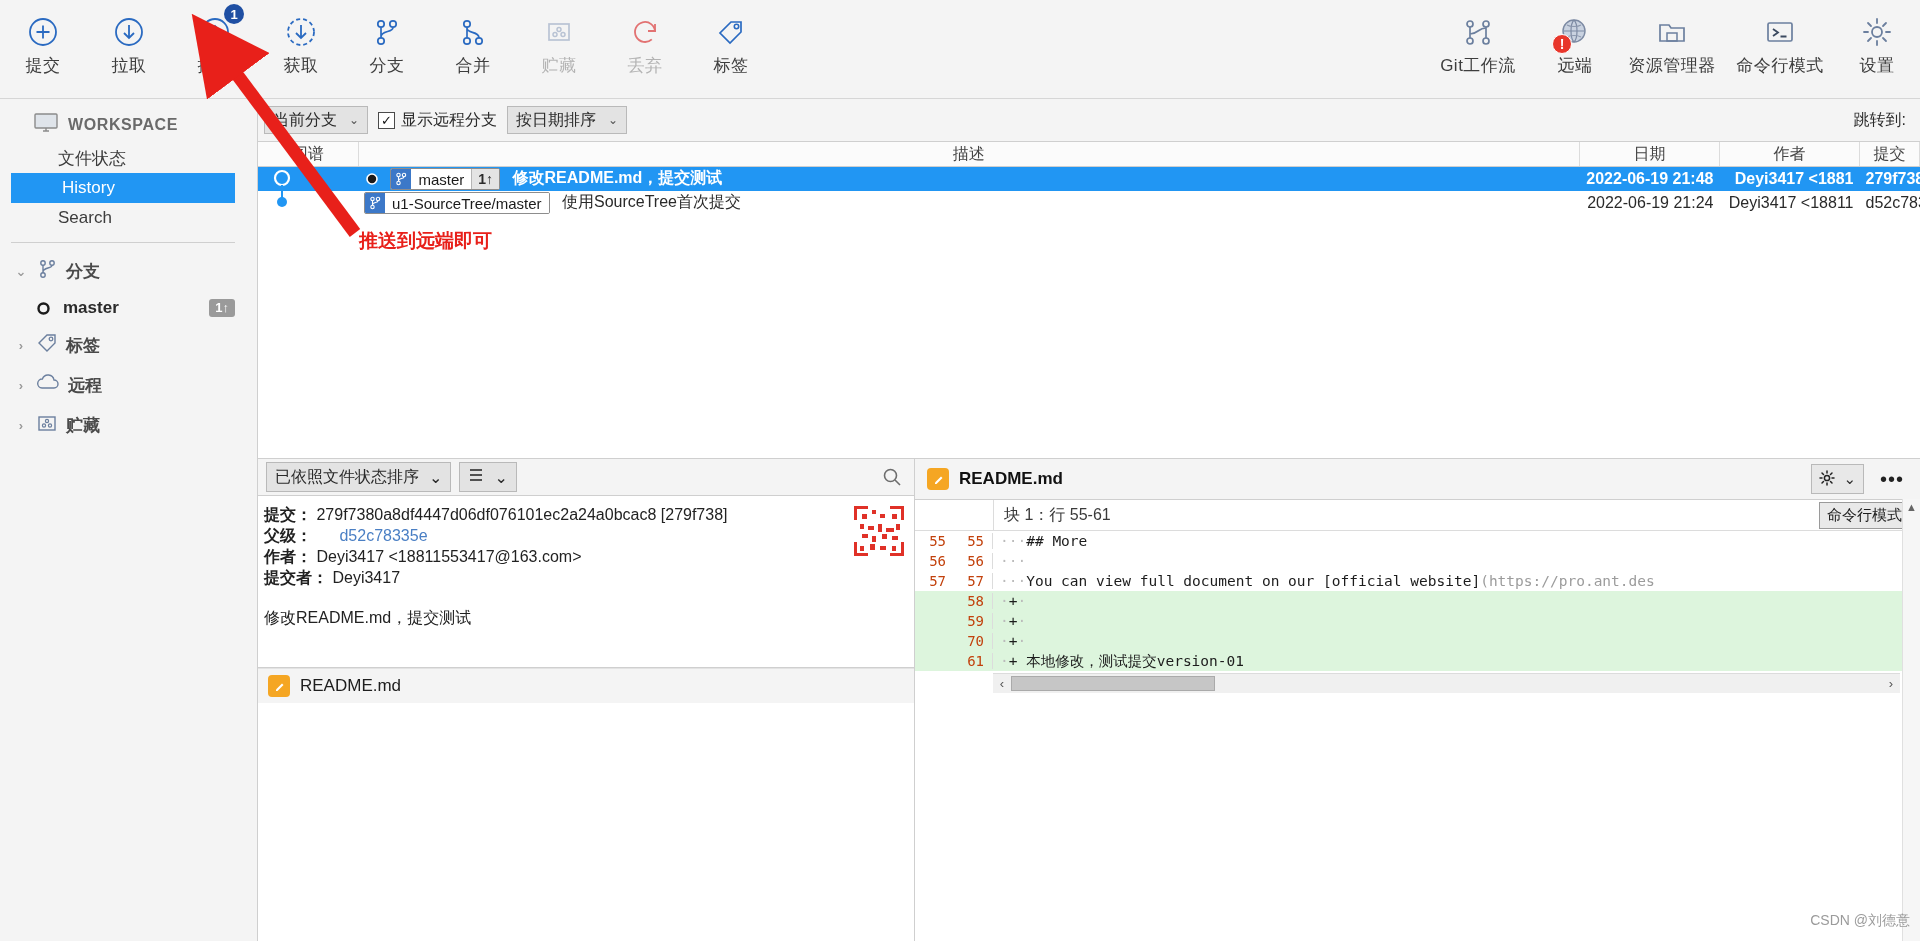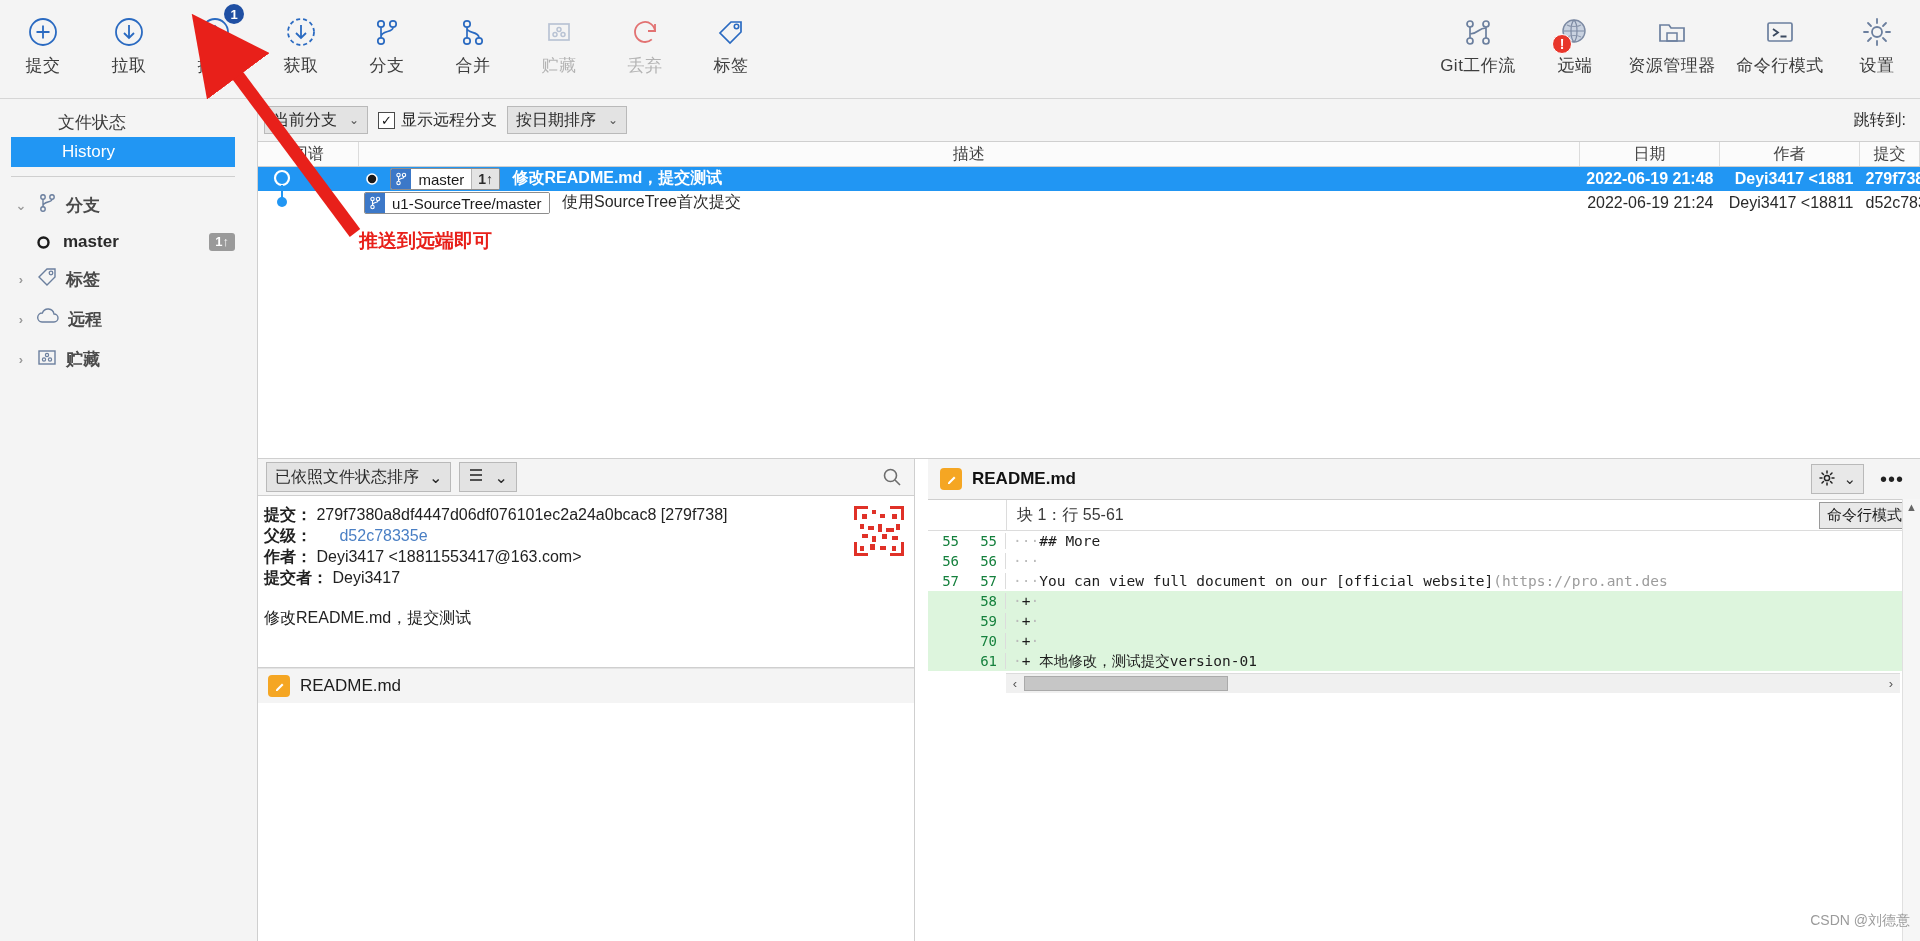--- a/index.html
+++ b/index.html
@@ -324,21 +324,20 @@
   }
   .desc-txt { font-size: 16px; }
   tr.crow.sel .desc-txt { font-weight: bold; }
 
   
   .lower {
     flex: 1 1 auto;
     display: flex;
     min-height: 0;
     border-top: 1px solid #cfcfcf;
-    gap: 13px;
   }
   .lower-left {
     width: 656px;
     min-width: 656px;
     display: flex;
     flex-direction: column;
     border-right: 1px solid #cfcfcf;
     background: #fff;
   }
   .ll-toolbar {
@@ -470,21 +469,21 @@
     align-items: center;
     font-size: 14.5px;
     white-space: nowrap;
     overflow: hidden;
   }
   .dline.add { background: #ddf5dd; }
   .ln {
     width: 39px;
     text-align: right;
     padding-right: 8px;
-    color: #15803d;
+    color: #c2410c;
     box-sizing: border-box;
     font-size: 14px;
   }
   .ln2 { border-right: 1px solid #dcdcdc; }
   .dtext { padding-left: 7px; color: #1c1c1c; overflow: hidden; }
   .dot-sp { color: #bbb; }
   .durl { color: #9c9c9c; }
   .hscroll {
     position: absolute;
     left: 78px;
@@ -698,26 +697,38 @@
             </svg>
         </div>
         <div class="lb">设置</div>
       </div>
     </div>
   </div>
 
   <div class="body">
 
     <div class="sidebar">
+      <div class="ws-header">
+        <span>
+          <svg width="24" height="20" viewBox="0 0 24 20">
+              <rect x="1" y="1" width="22" height="14" rx="1" fill="#dfe4ea" stroke="#8a8a8a" stroke-width="1.4"></rect>
+              <path d="M9 18h6M12 15v3" stroke="#8a8a8a" stroke-width="1.4"></path>
+            </svg>
+        </span>
+        <span>WORKSPACE</span>
+      </div>
 
       <div class="ws-item">
         <span>文件状态</span>
       </div>
       <div class="ws-item selected">
         <span>History</span>
+      </div>
+      <div class="ws-item">
+        <span>Search</span>
       </div>
 
       <div class="sb-sep"></div>
 
       <div class="sb-group">
         <span class="chev">⌄</span>
         <span>
           <svg width="22" height="22" viewBox="0 0 22 22">
               <circle cx="7" cy="5" r="2.2" fill="none" stroke="#6b7f9e" stroke-width="1.4"></circle>
               <circle cx="7" cy="17" r="2.2" fill="none" stroke="#6b7f9e" stroke-width="1.4"></circle>

